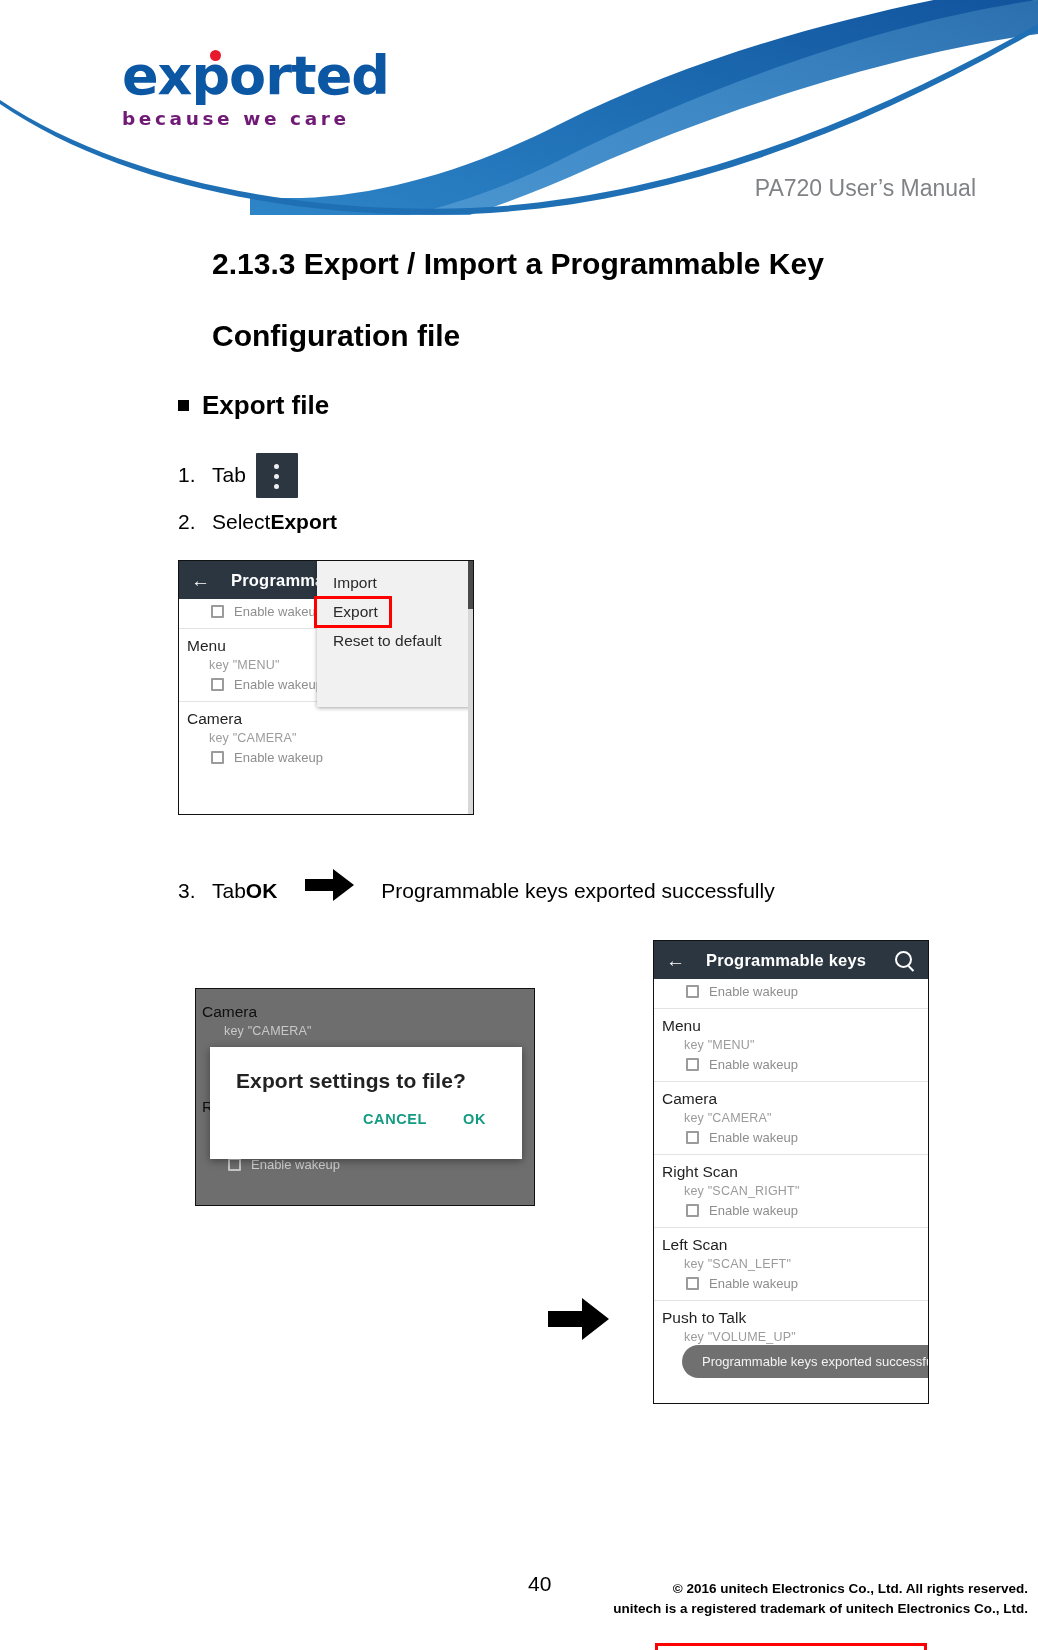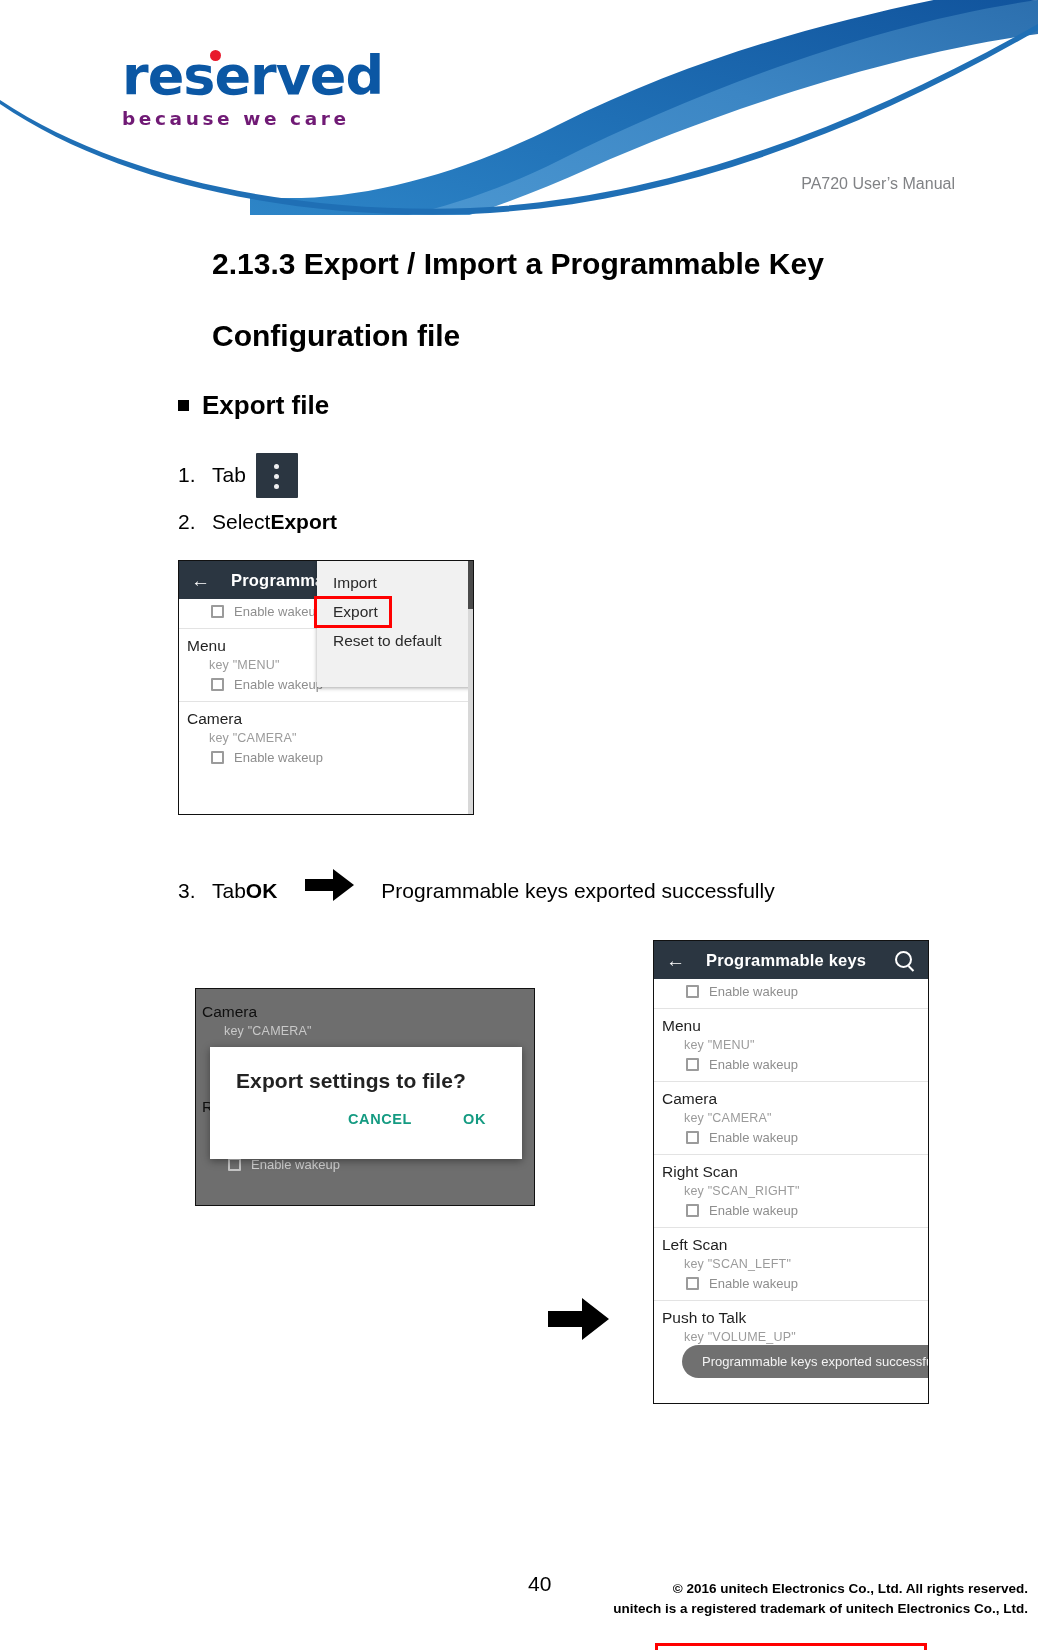--- a/index.html
+++ b/index.html
@@ -51,23 +51,23 @@
   .logo-tag {
     font-family: "DejaVu Sans", sans-serif;
     font-size: 18.5px;
     color: #701a75;
     letter-spacing: 3.6px;
     margin-top: 4px;
     font-weight: 600;
   }
   .manual-title {
     position: absolute;
-    right: 83px;
+    right: 62px;
     top: 175px;
-    font-size: 16px;
+    font-size: 23px;
     color: #808285;
     font-family: "Liberation Sans", sans-serif;
     white-space: nowrap;
   }
 
   
   .content {
     position: absolute;
     top: 228px;
     left: 0;
@@ -207,21 +207,21 @@
   .grp-wake span {
     font-size: 13px;
     color: #8e8e8e;
   }
 
   
   .popup {
     position: absolute;
     background: #f1f1f1;
     box-shadow: 0 1px 4px rgba(0,0,0,.35);
-    padding: 6px 0 0 0;
+    padding: 6px 0 20px 0;
   }
   .popup-item {
     font-size: 15.5px;
     color: #2a2a2a;
     padding: 7px 0 7px 16px;
     width: 155px;
     box-sizing: border-box;
     position: relative;
   }
   .popup-item.hl {
@@ -251,21 +251,21 @@
   .dialog-title {
     font-size: 21px;
     font-weight: bold;
     color: #222;
     padding: 22px 0 0 26px;
     letter-spacing: .1px;
   }
   .dialog-actions {
     display: flex;
     justify-content: flex-end;
-    gap: 51px;
+    gap: 36px;
     padding: 18px 36px 16px 0;
   }
   .dialog-actions button {
     background: none;
     border: none;
     color: #159B82;
     font-weight: bold;
     font-size: 14.5px;
     letter-spacing: .6px;
     font-family: "Liberation Sans", sans-serif;
@@ -332,21 +332,21 @@
         <stop offset="0%" stop-color="#4F9BD4"></stop>
         <stop offset="60%" stop-color="#3C86C4"></stop>
         <stop offset="100%" stop-color="#2C6FAE"></stop>
       </linearGradient>
     </defs>
     <path d="M1038 0 L1038 34 C 900 52 720 110 590 168 C 470 222 380 244 310 244 L 310 212 C 400 206 520 160 640 100 C 760 42 900 8 1038 0 Z" fill="url(#g2)"></path>
     <path d="M1038 0 C 880 22 700 90 560 160 C 440 220 330 236 250 222 L 250 196 C 340 206 450 180 560 124 C 720 44 880 8 1038 -20 Z" fill="url(#g1)"></path>
     <path d="M0 100 C 120 180 300 214 470 208 C 660 200 850 130 1038 24 L 1038 30 C 850 138 660 206 470 214 C 300 220 120 186 0 104 Z" fill="#1F6FB5"></path>
   </svg>
   <div class="logo-block">
-    <div class="logo-word"><span>reserved</span><span class="logo-dot"></span></div>
+    <div class="logo-word"><span>exported</span><span class="logo-dot"></span></div>
     <div class="logo-tag">because we care</div>
   </div>
   <div class="manual-title">PA720 User’s Manual</div>
 </div>
 
 <div class="content">
 
   <h1 class="sec-title">2.13.3 Export / Import a Programmable Key Configuration file</h1>
 
   <div class="bullet-head">

